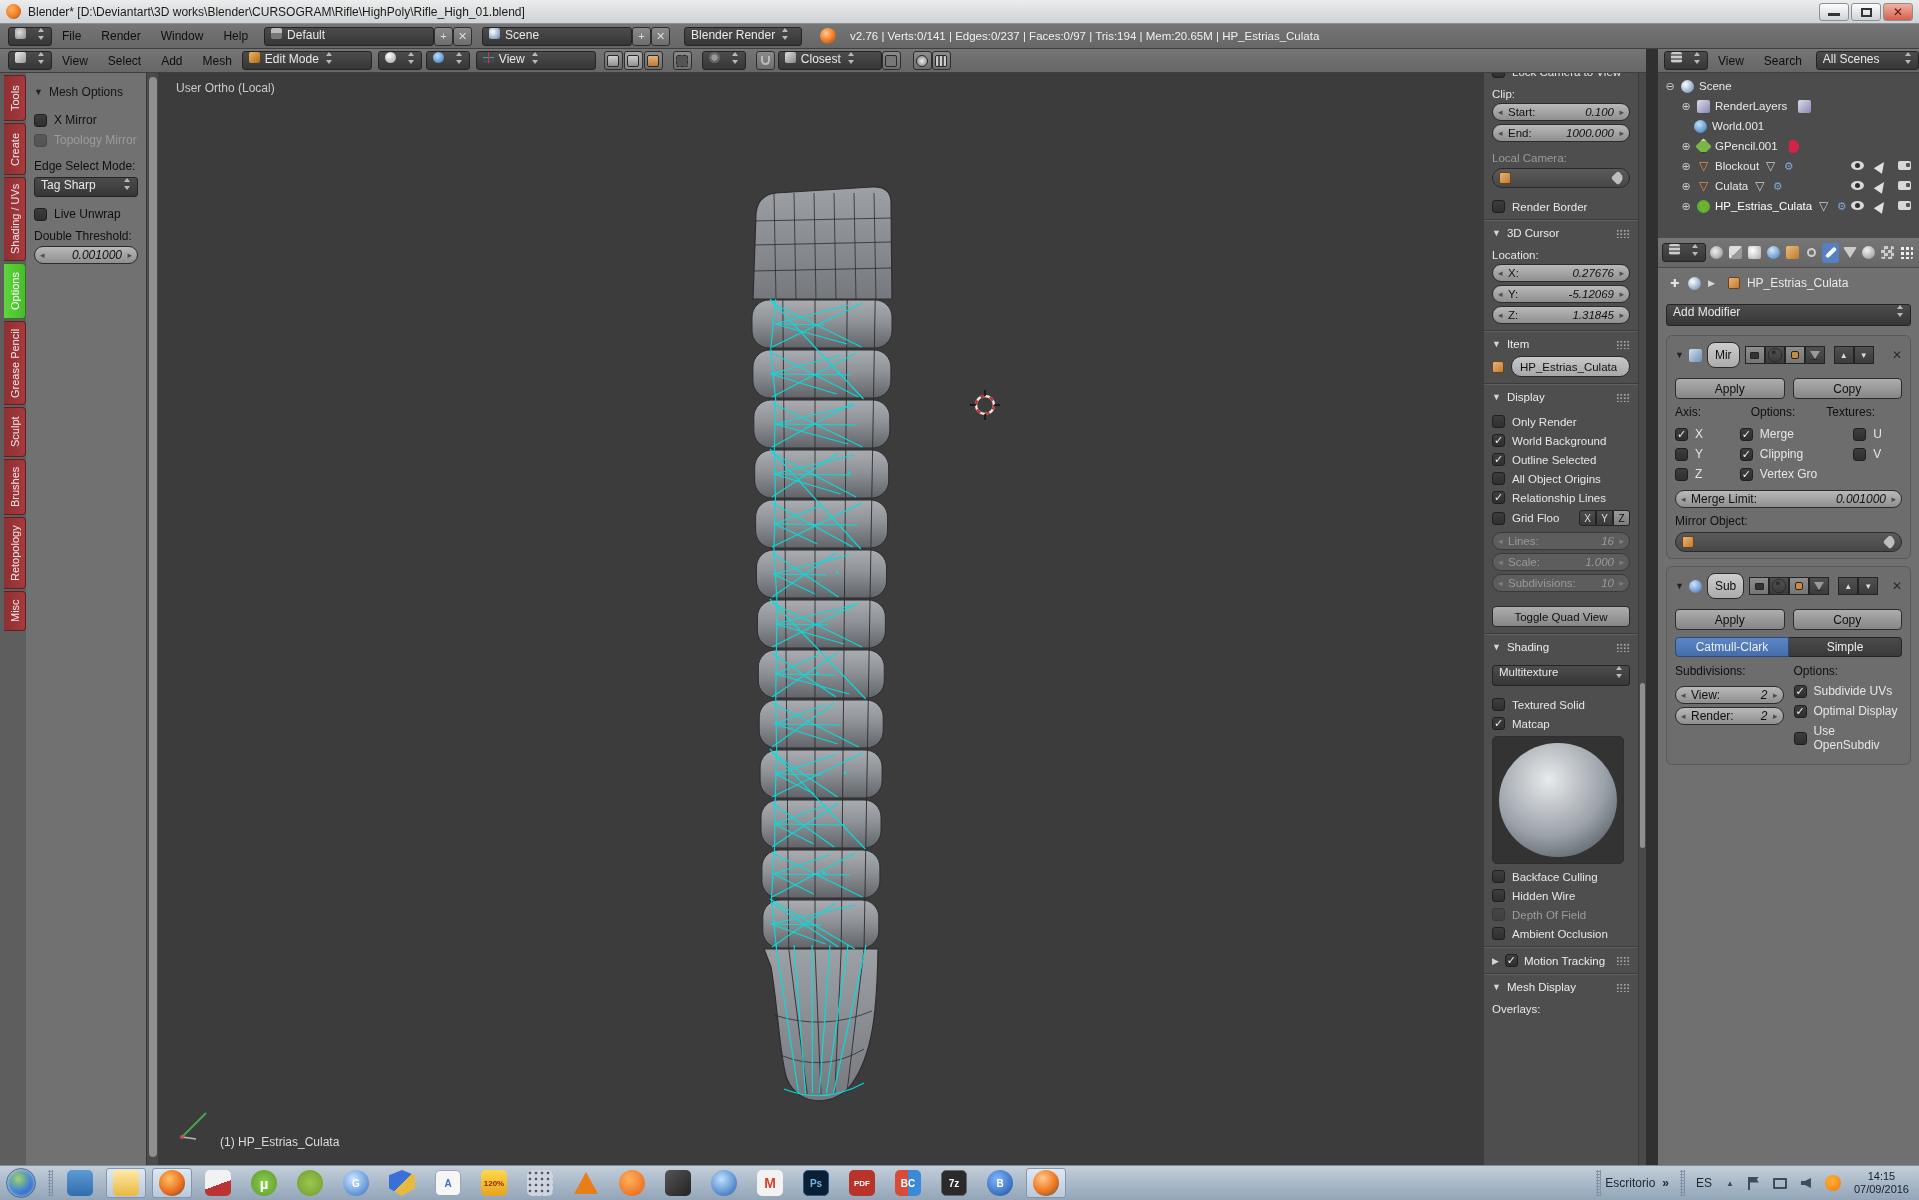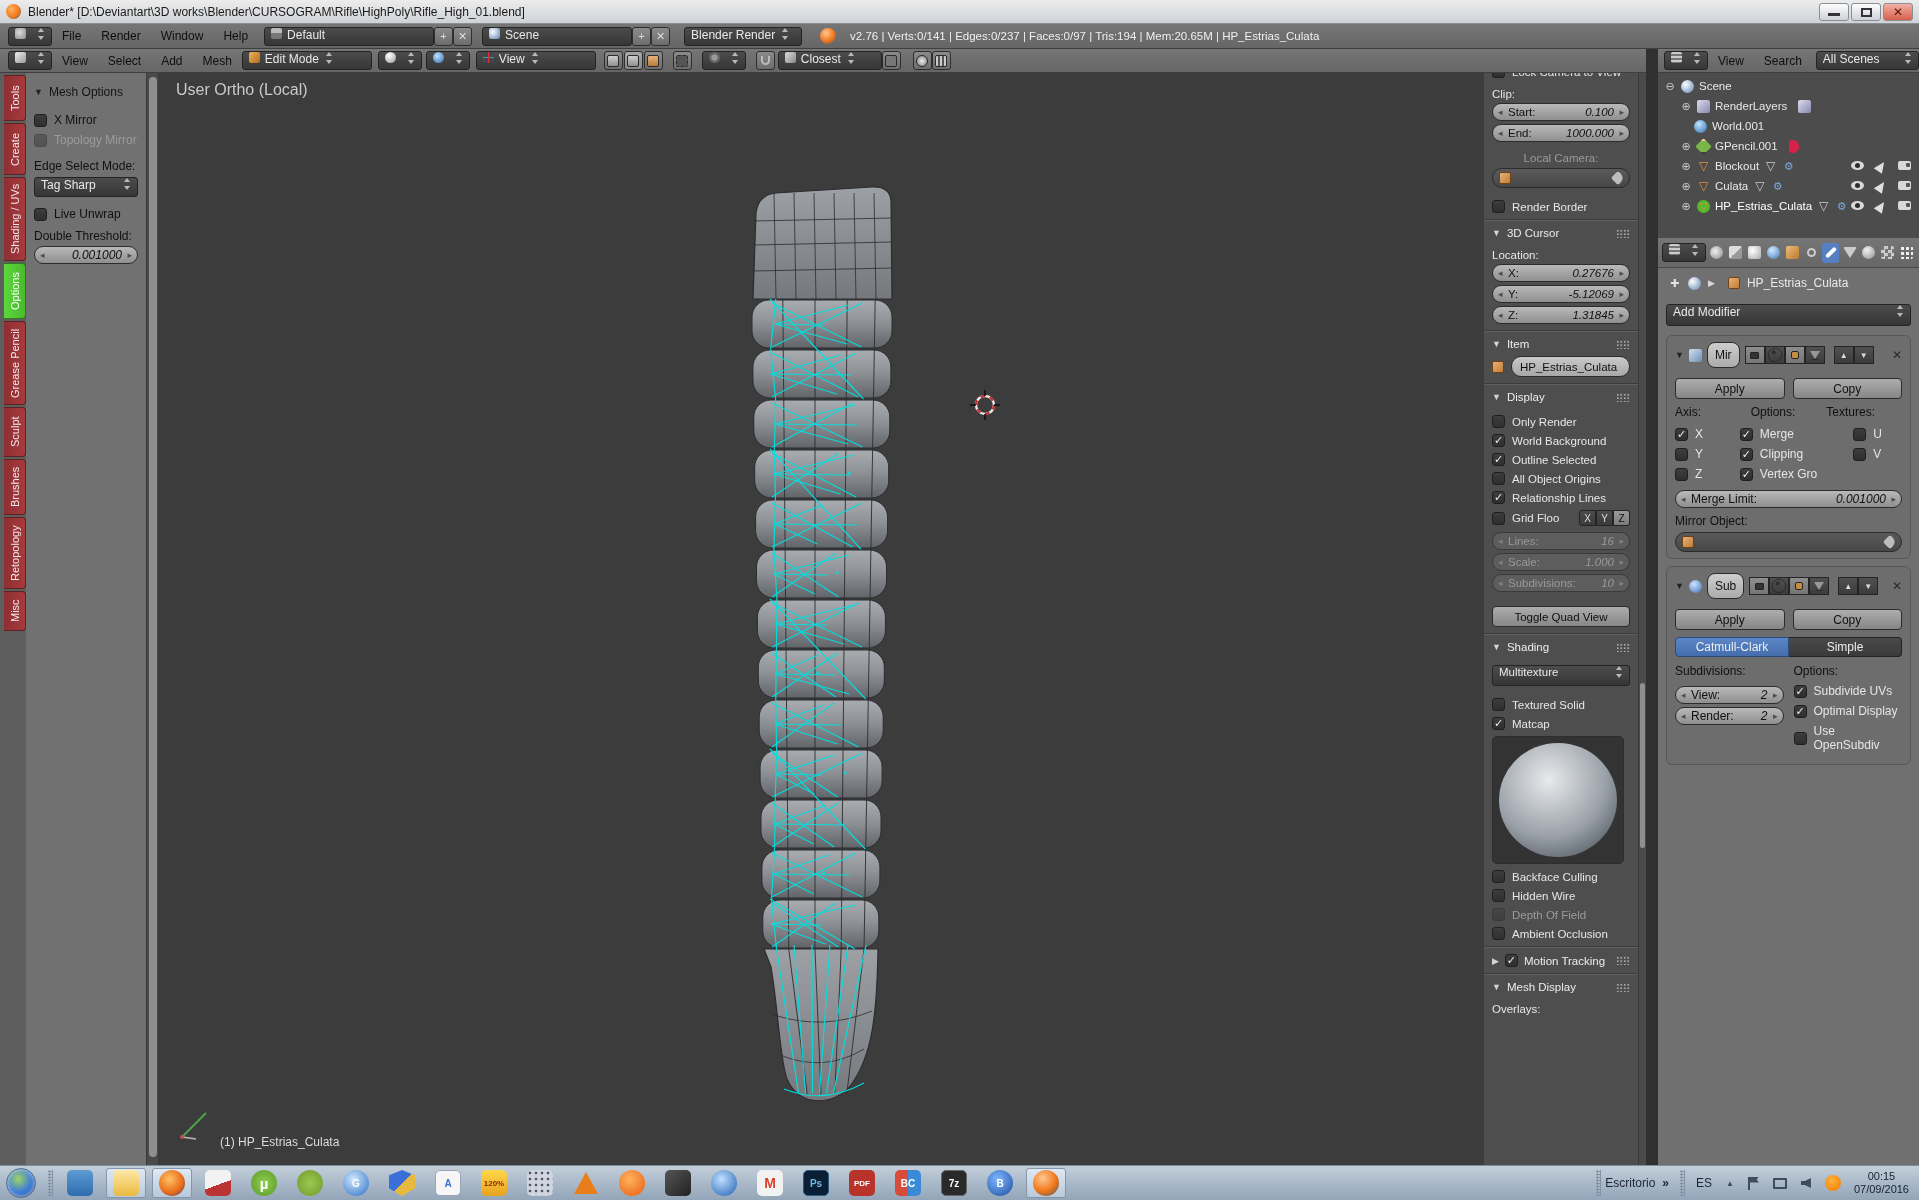--- a/index.html
+++ b/index.html
@@ -33,21 +33,21 @@
   .sqbtn { width:19px; height:19px; background:linear-gradient(#8b8b8b,#6d6d6d);
     border:1px solid #2e2e2e; border-radius:3px; display:inline-flex; align-items:center;
     justify-content:center; color:#ddd; font-size:11px; }
   .cb { width:13px; height:13px; border-radius:3px; background:linear-gradient(#3d3d3d,#2f2f2f);
     border:1px solid #1f1f1f; display:inline-flex; align-items:center; justify-content:center;
     color:#eee; font-size:11px; flex:none; }
   .cb.dis { opacity:.45; }
   .row { display:flex; align-items:center; gap:7px; margin:6px 0; }
   .cl { color:#e6e6e6; }
   .cl.dk { color:#101010; }
-  .cl.dis { color:#9b9b9b;text-align:center; }
+  .cl.dis { color:#9b9b9b; }
   .nf { height:18px; border-radius:9px; background:linear-gradient(#b9b9b9,#8f8f8f);
     border:1px solid #2c2c2c; display:flex; align-items:center; padding:0 5px; color:#111;
     margin:3px 0; }
   .nf .a { color:#4c4c4c; font-size:9px; width:8px; flex:none; }
   .nf .lb { margin-left:2px; }
   .nf .vl { margin-left:auto; margin-right:2px;font-style:italic; }
   .nf.dis { background:#5d5d5d; color:#999; border-color:#3a3a3a; }
   .nf.dis .a { color:#808080; }
   .phead { display:flex; align-items:center; color:#ececec; margin:4px 0 2px 0; }
   .phead .tri { font-size:9px; margin-right:6px; color:#d5d5d5; }
@@ -72,21 +72,21 @@
     color:#f2e9e9; display:flex; align-items:center; justify-content:center;
     writing-mode:vertical-rl; transform:rotate(180deg); font-size:11px; border:1px solid #5e2021; border-right:none; }
   .vtab.act { background:linear-gradient(90deg,#49bb2c,#5dd63c); color:#fff; border-color:#2f7a1c; }
   
   .shelf { left:26px; top:73px; width:120px; height:1092px; background:#717171; padding:8px 8px; color:#111; }
   .shelf .ddw { width:100%; height:20px; margin:4px 0; }
   .sb { background:#4a4a4a; border-left:1px solid #3a3a3a; }
   .sb .thumb { position:absolute; left:2px; width:8px; border-radius:4px; background:#8f8f8f; }
   
   .viewport { left:158px; top:73px; width:1326px; height:1092px; background:#3c3c3c; overflow:hidden; }
-  .vlabel { left:18px; top:8px; color:#c9c9c9; font-size:16px; }
+  .vlabel { left:18px; top:8px; color:#c9c9c9; font-size:12px; }
   .status { left:62px; top:1062px; color:#dcdcdc; font-size:12px; }
   
   .npanel { left:1484px; top:73px; width:154px; height:1092px; background:#4e4e4e; padding:6px 8px; overflow:hidden; color:#e5e5e5; font-size:11.5px; }
   .matcap { width:132px; height:128px; border-radius:5px; border:1px solid #2e2e2e; background:#333;
     display:flex; align-items:center; justify-content:center; margin:4px 0; }
   .matcap .ball { width:118px; height:114px; border-radius:50%;
     background:radial-gradient(circle at 42% 32%, #e8eaec, #9aa1a8 55%, #4d555e 90%, #3c4249); }
   .objfield { height:20px; border-radius:10px; background:linear-gradient(#5a5a5a,#474747);
     border:1px solid #2b2b2b; display:flex; align-items:center; padding:0 6px; }
   .cubeico { width:12px; height:12px; background:linear-gradient(135deg,#e8b27a,#c07c33); border:1px solid #6e4215; border-radius:2px; flex:none; }
@@ -1029,17 +1029,17 @@
     <span>Escritorio</span>
     <span class="tico" style="font-weight:bold">»</span>
     <span class="grip"></span>
     <span class="tico">ES</span>
     <span class="tico" style="font-size:8px;color:#3f4c5c">▲</span>
     <span class="tico flagp"></span>
     <span class="tico net"></span>
     <span class="tico spk"></span>
     <span class="tico avast"></span>
     <span class="clock">
-      <div>00:15</div>
+      <div>14:15</div>
       <div>07/09/2016</div>
     </span>
   </span>
 </div>
 
 </body></html>

